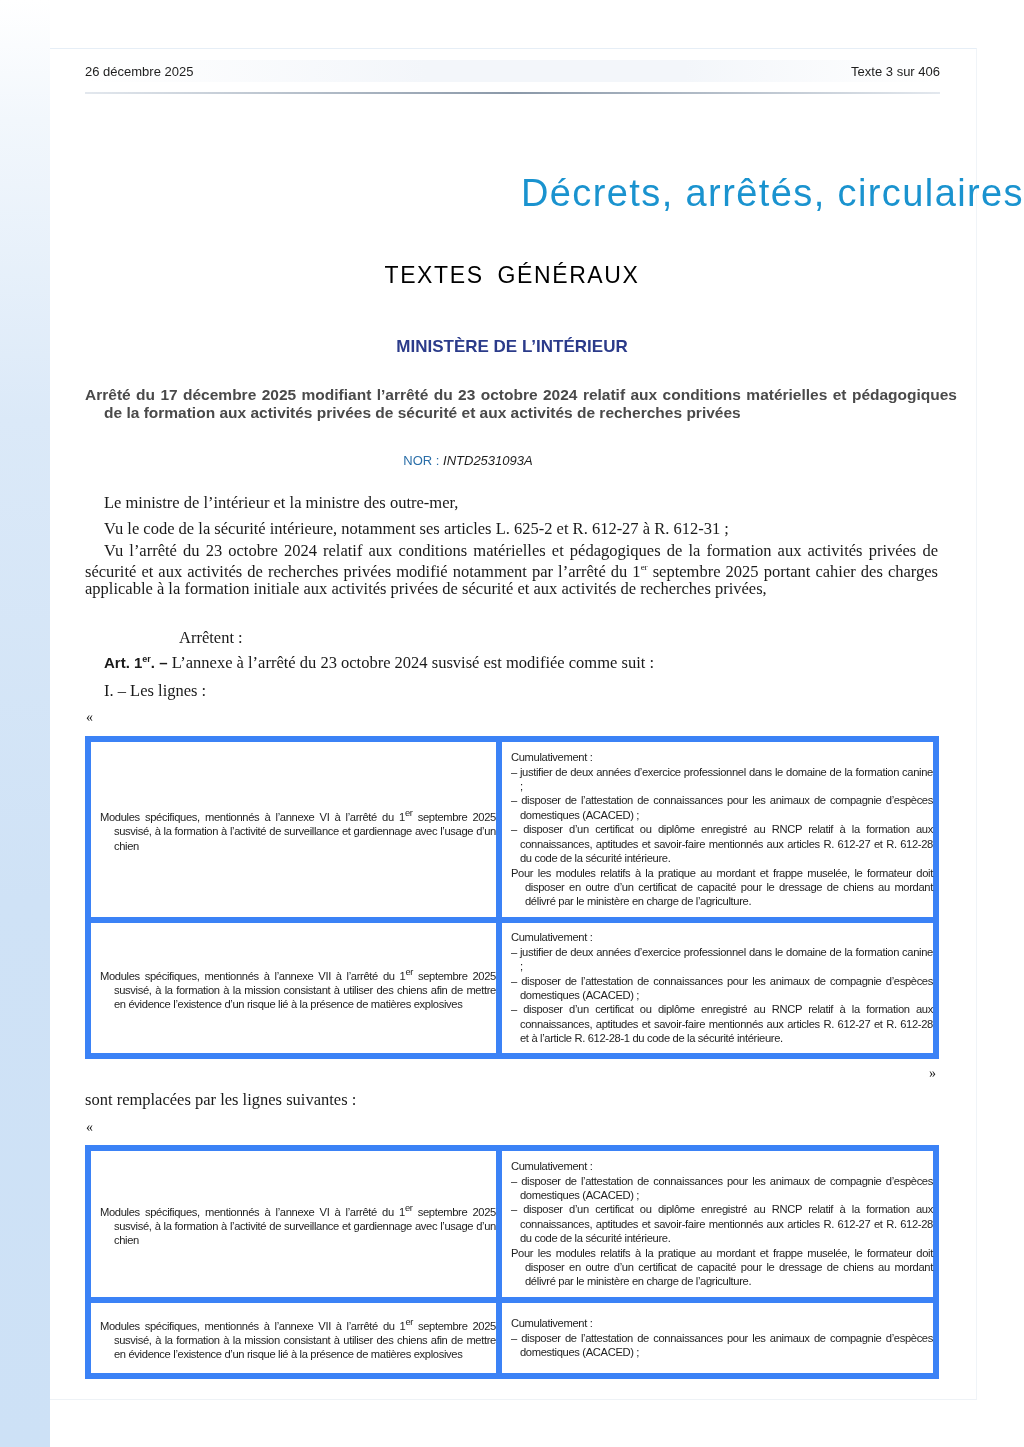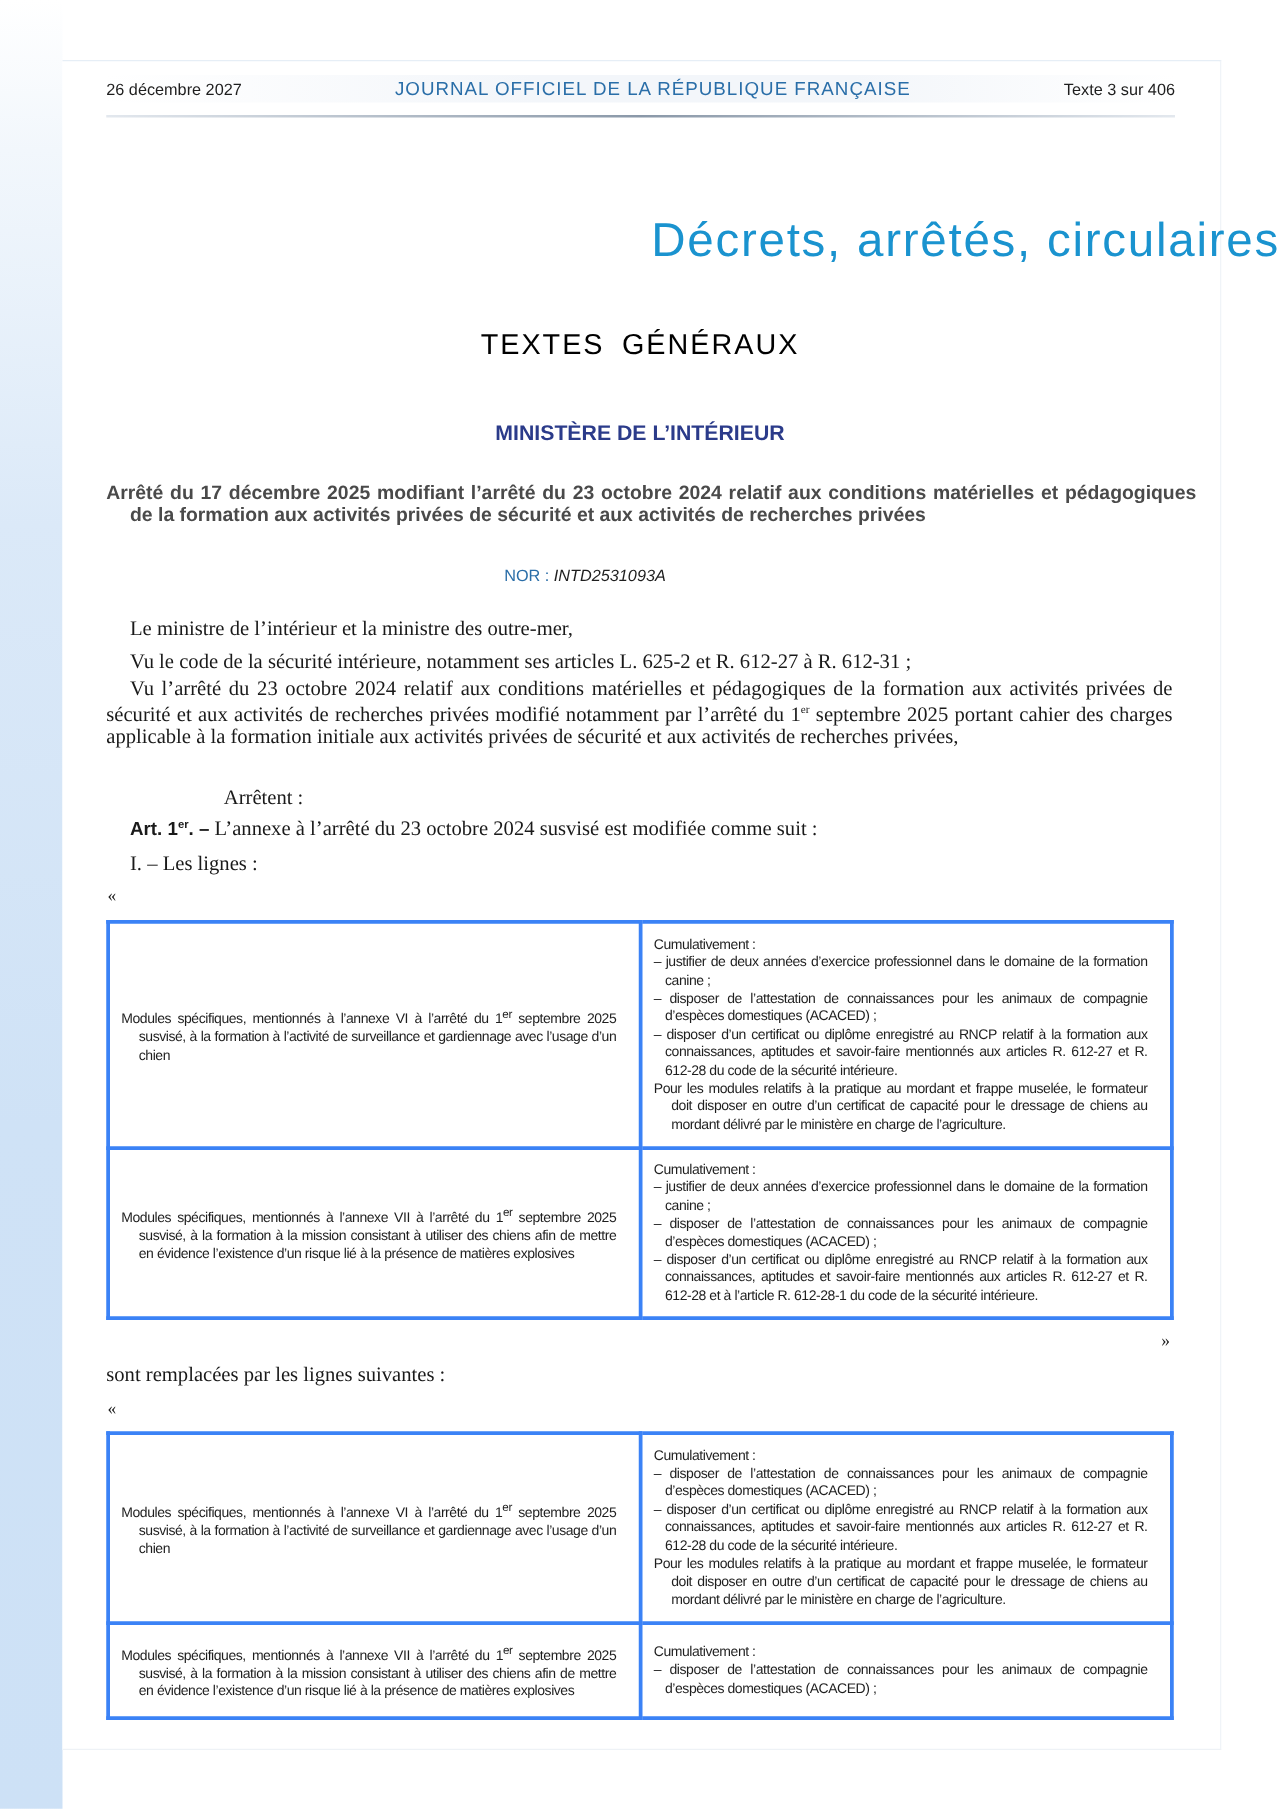--- a/index.html
+++ b/index.html
@@ -70,36 +70,35 @@
     .quote-open { position: absolute; left: 86px; font-size: 14px; }
     .quote-close { position: absolute; left: 929px; font-size: 14px; }
     .remplacees { position: absolute; left: 85px; top: 1090px; font-size: 16.5px; }
 
     table.annex {
       position: absolute; left: 85px; width: 854px; border-collapse: collapse;
       border: 2px solid #3a3a3a; border-right-width: 2.5px; border-bottom-width: 2.5px;
       font-family: "Liberation Sans", sans-serif; font-size: 11.2px; line-height: 14.4px;
       letter-spacing: -0.35px; color: #1e1e1e; table-layout: fixed;
     }
-    table.annex td { border: 3px solid #3b82f6; vertical-align: middle; padding: 0 18px 0 9px; }
+    table.annex td { border: 6px solid #3b82f6; vertical-align: middle; padding: 0 0 0 9px; }
     table.annex td.col-module { width: 396px; text-align: justify; }
     table.annex td.col-cond { text-align: justify; }
     .hang { padding-left: 14px; text-indent: -14px; }
     .cond-item { padding-left: 9px; text-indent: -9px; }
     .cond-note { padding-left: 14px; text-indent: -14px; }
   </style>
 </head>
 <body>
 
 <div class="left-band"></div>
 <div class="page"></div>
 
 <div class="run-header">
-  <span class="date">26 décembre 2027</span>
-  <span class="journal">JOURNAL OFFICIEL DE LA RÉPUBLIQUE FRANÇAISE</span>
+  <span class="date">26 décembre 2025</span>
   <span class="texte">Texte 3 sur 406</span>
 </div>
 <div class="header-rule"></div>
 
 <div class="main-title">Décrets, arrêtés, circulaires</div>
 <div class="section-title">TEXTES GÉNÉRAUX</div>
 <div class="ministry">MINISTÈRE DE L’INTÉRIEUR</div>
 
 <div class="arrete-title">Arrêté du 17 décembre 2025 modifiant l’arrêté du 23 octobre 2024 relatif aux conditions matérielles et pédagogiques de la formation aux activités privées de sécurité et aux activités de recherches privées</div>
 <div class="nor">

